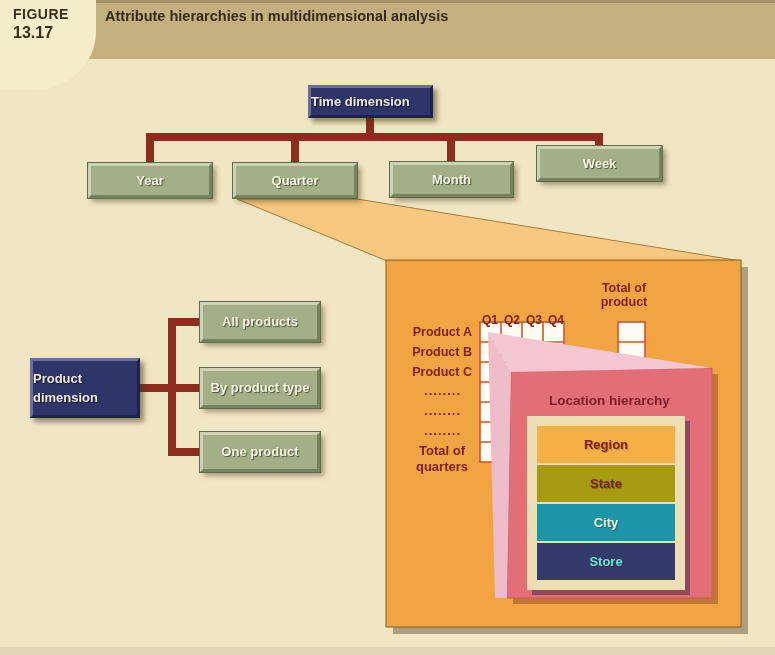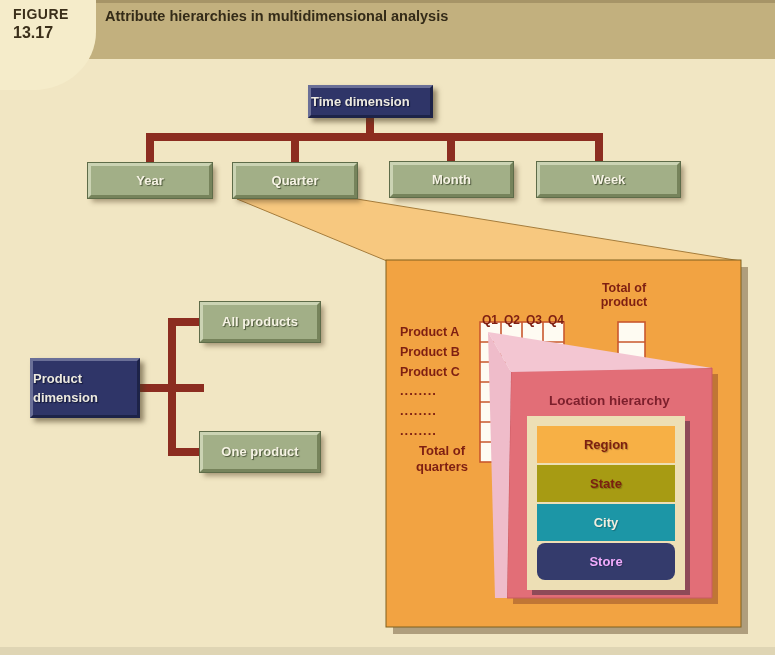--- a/index.html
+++ b/index.html
@@ -31,30 +31,30 @@
     border-bottom:3px solid #76835B;border-right:3px solid #76835B;
     outline:1px solid #5E6C49;
     box-shadow:4px 4px 5px rgba(80,60,30,.45);
     text-shadow:1px 1px 1px rgba(45,55,30,.75);box-sizing:border-box;
     font-size:13px;
   }
   .time-root{left:308px;top:85px;width:125px;height:33px;font-size:13px;line-height:27px;}
   .year-box{left:88px;top:163px;width:124px;height:35px;line-height:29px;}
   .quarter-box{left:233px;top:163px;width:124px;height:35px;line-height:29px;}
   .month-box{left:390px;top:162px;width:123px;height:35px;line-height:29px;}
-  .week-box{left:537px;top:162px;width:143px;height:35px;line-height:29px;}
+  .week-box{left:537px;top:146px;width:125px;height:35px;line-height:29px;}
   .product-root{left:30px;top:358px;width:110px;height:60px;font-size:13px;line-height:19px;padding-top:8px;}
   .all-products-box{left:200px;top:302px;width:120px;height:40px;line-height:34px;}
   .by-type-box{left:200px;top:368px;width:120px;height:40px;line-height:34px;}
   .one-product-box{left:200px;top:432px;width:120px;height:40px;line-height:34px;}
   
   .q-labels{left:477px;top:313px;width:90px;display:flex;justify-content:flex-end;}
   .q-labels span{width:22px;text-align:center;font-weight:bold;font-size:12px;color:#7E1F12;}
   .row-labels{left:400px;top:322px;width:75px;}
-  .row-labels div{height:20px;line-height:20px;padding-right:3px;
+  .row-labels div{height:20px;line-height:20px;text-align:right;padding-right:3px;
     font-weight:bold;font-size:12.5px;color:#7E1F12;}
   .row-labels div.dots{font-size:13px;letter-spacing:1px;padding-right:14px;height:20px;line-height:18px;}
   .total-quarters{left:406px;top:443px;width:72px;text-align:center;font-weight:bold;
     font-size:13px;line-height:16px;color:#7E1F12;}
   .total-product{left:589px;top:281px;width:70px;text-align:center;font-weight:bold;
     font-size:12.5px;line-height:14px;color:#7E1F12;}
   
   .location-title{left:507px;top:393px;width:205px;text-align:center;
     font-weight:bold;font-size:13.5px;color:#7C1F2C;}
   .location-stack{left:527px;top:416px;width:158px;background:#EDDFB5;padding:10px;
@@ -122,20 +122,21 @@
   <div class="abs green-box year-box">Year</div>
   <div class="abs green-box quarter-box">Quarter</div>
   <div class="abs green-box month-box">Month</div>
   <div class="abs green-box week-box">Week</div>
 
   <div class="abs navy-box product-root">
     <div>Product</div>
     <div>dimension</div>
   </div>
   <div class="abs green-box all-products-box">All products</div>
+  <div class="abs green-box by-type-box">By product type</div>
   <div class="abs green-box one-product-box">One product</div>
 
   <div class="abs q-labels">
     <span>Q1</span>
     <span>Q2</span>
     <span>Q3</span>
     <span>Q4</span>
   </div>
   <div class="abs row-labels">
     <div>Product A</div>
@@ -152,16 +153,16 @@
   <div class="abs total-product">
     <div>Total of</div>
     <div>product</div>
   </div>
 
   <div class="abs location-title">Location hierarchy</div>
   <div class="abs location-stack">
     <div class="level" style="background: rgb(247, 176, 69); color: rgb(124, 32, 16);">Region</div>
     <div class="level" style="background: rgb(167, 155, 19); color: rgb(124, 32, 16);">State</div>
     <div class="level" style="background: rgb(28, 150, 166); color: rgb(242, 238, 223);">City</div>
-    <div class="level" style="background: rgb(52, 59, 108); color: #f0abfc; border-radius: 8px;">Store</div>
+    <div class="level" style="background: rgb(52, 59, 108); color: #5eead4;">Store</div>
   </div>
 
 </div>
 
 </body></html>

